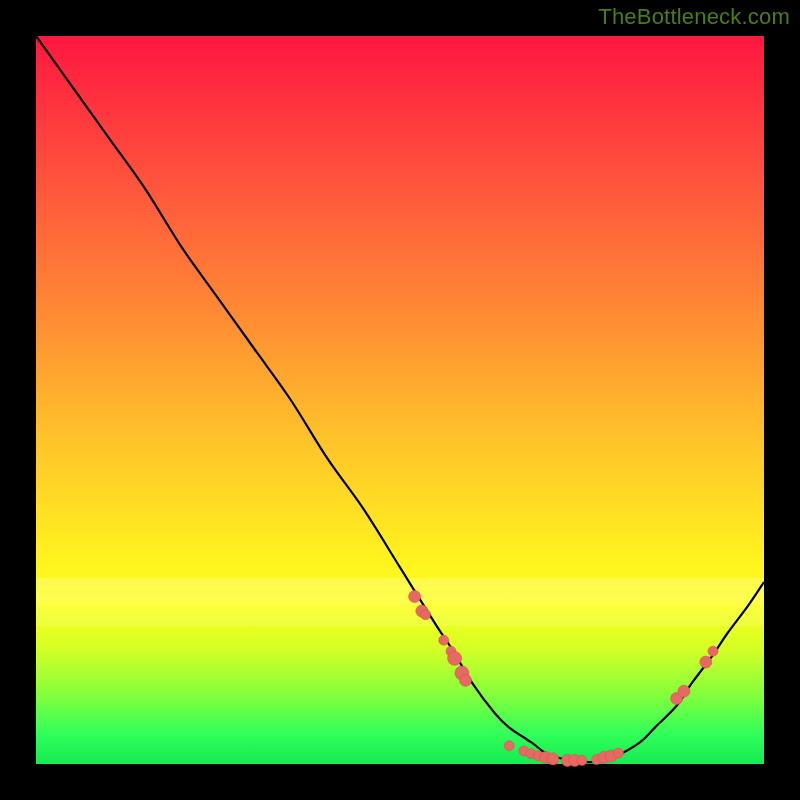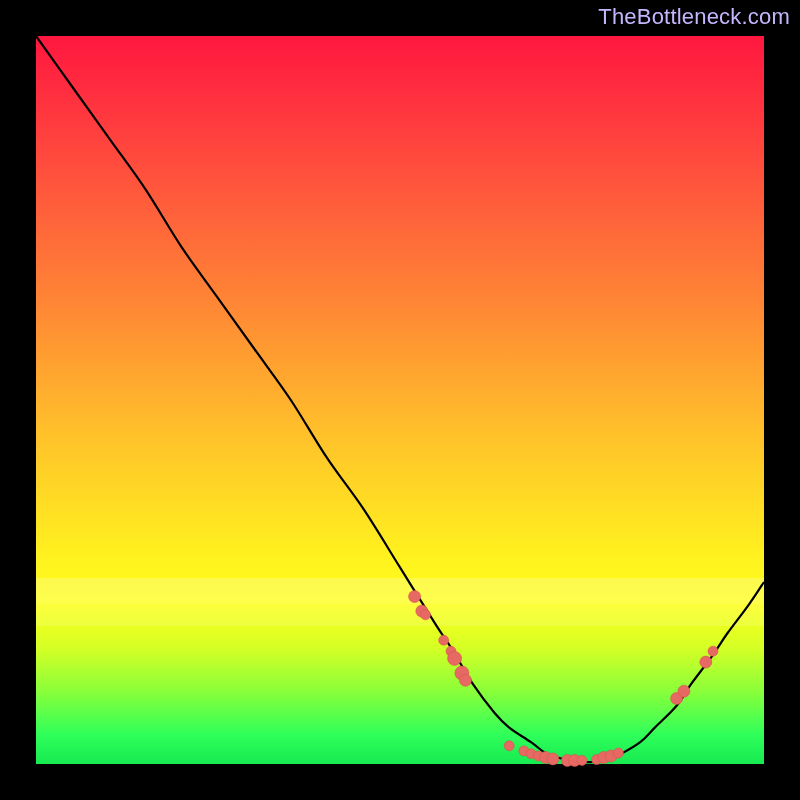--- a/index.html
+++ b/index.html
@@ -14,21 +14,21 @@
   .frame {
     position: relative;
     width: 800px;
     height: 800px;
     background: #000;
   }
   .watermark {
     position: absolute;
     top: 4px;
     right: 10px;
-    color: #c4b5fd;
+    color: #4d7c0f;
     font-size: 22px;
     letter-spacing: 0.2px;
     font-weight: 500;
     user-select: none;
   }
   .plot-area {
     position: absolute;
     left: 36px;
     top: 36px;
     width: 728px;

